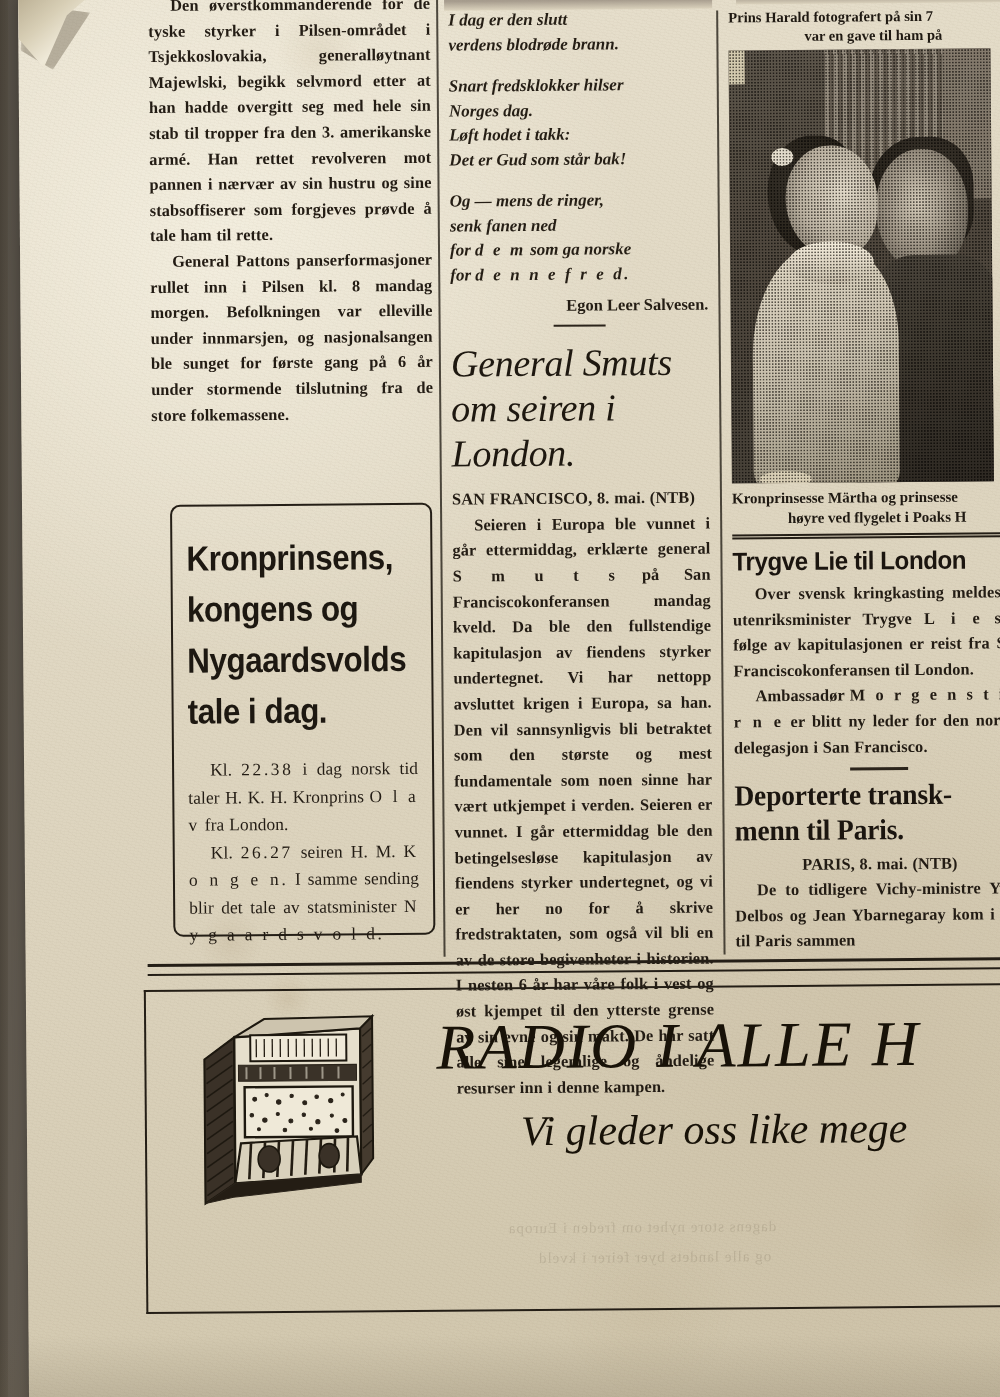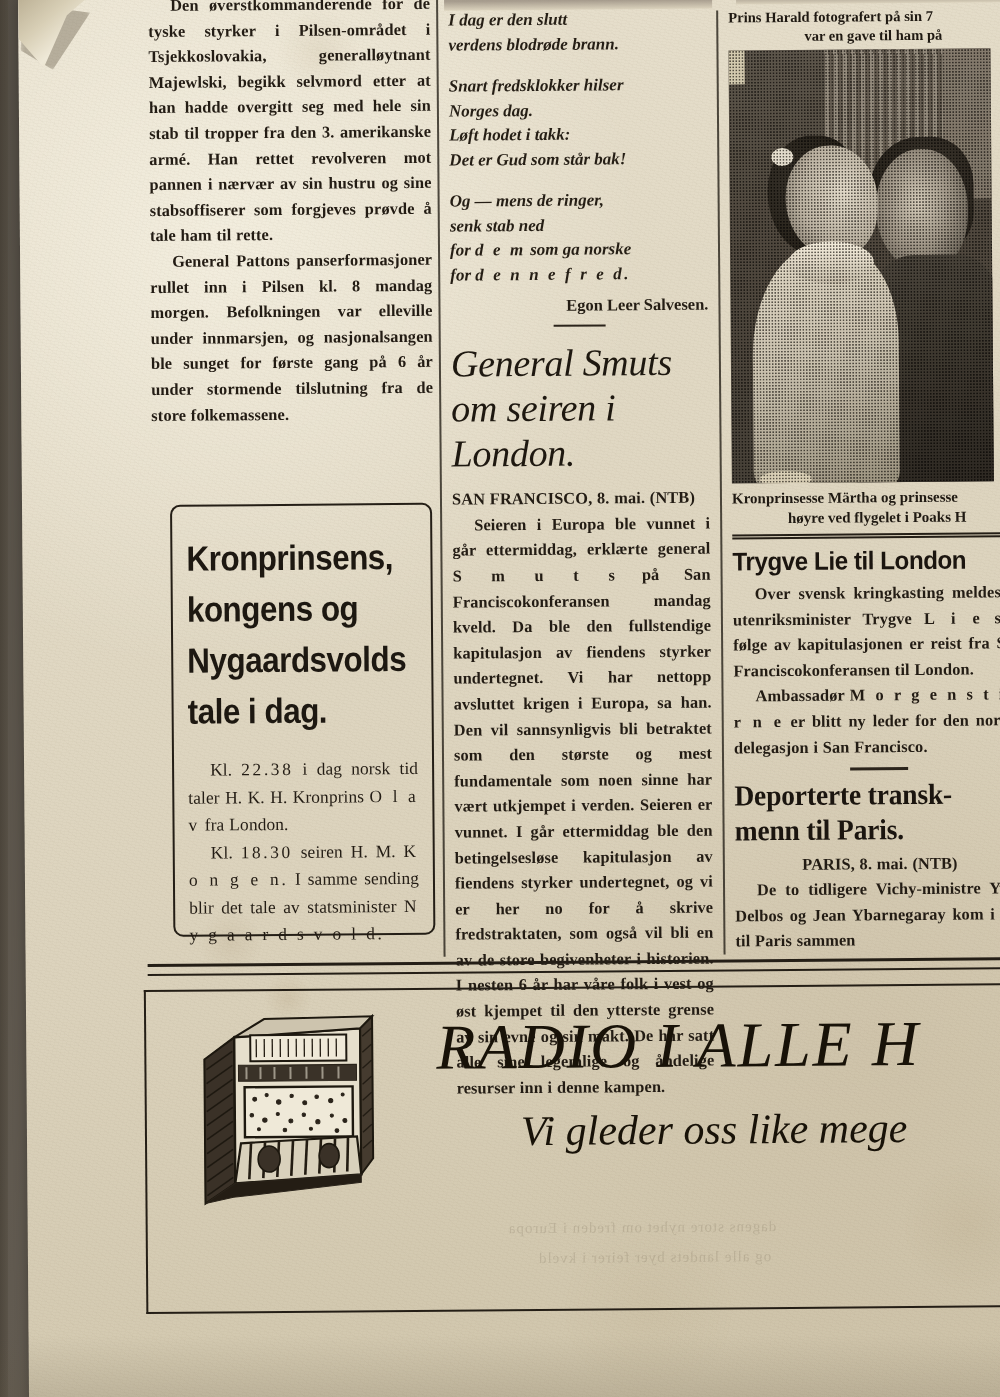--- a/index.html
+++ b/index.html
@@ -373,34 +373,34 @@
 
       <div class="col" id="col1">
         <p class="body">Den øverstkommanderende for de tyske styrker i Pilsen-området i Tsjekkoslovakia, generalløytnant Majewlski, begikk selvmord etter at han hadde overgitt seg med hele sin stab til tropper fra den 3. amerikanske armé. Han rettet revolveren mot pannen i nærvær av sin hustru og sine stabsoffiserer som forgjeves prøvde å tale ham til rette.</p>
         <p class="body">General Pattons panserformasjoner rullet inn i Pilsen kl. 8 mandag morgen. Befolkningen var elleville under innmarsjen, og nasjonalsangen ble sunget for første gang på 6 år under stormende tilslutning fra de store folkemassene.</p>
       </div>
 
       <div id="box-headline">
         <h1>Kronprinsens, kongens og Nygaardsvolds tale i dag.</h1>
         <div class="boxbody">
           <p class="body"><span>Kl. </span><span class="spaced">22.38</span><span> i dag norsk tid taler H. K. H. Kronprins </span><span class="spaced">O l a v</span><span> fra London.</span></p>
-          <p class="body"><span>Kl. </span><span class="spaced">18.30</span><span> seiren H. M. </span><span class="spaced">K o n g e n.</span><span> I samme sending blir det tale av statsminister </span><span class="spaced">N y g a a r d s v o l d.</span></p>
+          <p class="body"><span>Kl. </span><span class="spaced">26.27</span><span> seiren H. M. </span><span class="spaced">K o n g e n.</span><span> I samme sending blir det tale av statsminister </span><span class="spaced">N y g a a r d s v o l d.</span></p>
         </div>
       </div>
 
       <div class="col" id="col2">
 
         <div style="height:18px"></div>
         <div class="poem">I dag er den slutt
 verdens blodrøde brann.</div>
         <div class="poem">Snart fredsklokker hilser
 Norges dag.
 Løft hodet i takk:
 Det er Gud som står bak!</div>
-        <div class="poem"><span>Og — mens de ringer,</span><br><span>senk stab ned</span><br><span>for </span><span class="spaced">d e m</span><span> som ga norske</span><br><span>for </span><span class="spaced">d e n n e   f r e d.</span></div>
+        <div class="poem"><span>Og — mens de ringer,</span><br><span>senk fanen ned</span><br><span>for </span><span class="spaced">d e m</span><span> som ga norske</span><br><span>for </span><span class="spaced">d e n n e   f r e d.</span></div>
         <p class="poem-sign">Egon Leer Salvesen.</p>
         <div class="short-rule"></div>
 
         <h2 class="italic-head"><span>General Smuts</span><br><span>om seiren i</span><br><span>London.</span></h2>
 
         <p class="body noind" style="text-align:left;">SAN FRANCISCO, 8. mai. (NTB)</p>
         <p class="body"><span>Seieren i Europa ble vunnet i går ettermiddag, erklærte general </span><span class="spaced">S m u t s</span><span> på San Franciscokonferansen mandag kveld. Da ble den fullstendige kapitulasjon av fiendens styrker undertegnet. Vi har nettopp avsluttet krigen i Europa, sa han. Den vil sannsynligvis bli betraktet som den største og mest fundamentale som noen sinne har vært utkjempet i verden. Seieren er vunnet. I går ettermiddag ble den betingelsesløse kapitulasjon av fiendens styrker undertegnet, og vi er her no for å skrive fredstraktaten, som også vil bli en av de store begivenheter i historien. I nesten 6 år har våre folk i vest og øst kjempet til den ytterste grense av sin evne og sin makt. De har satt alle sine legemlige og åndelige resurser inn i denne kampen.</span></p>
       </div>
 
       <div class="col" id="col3">

